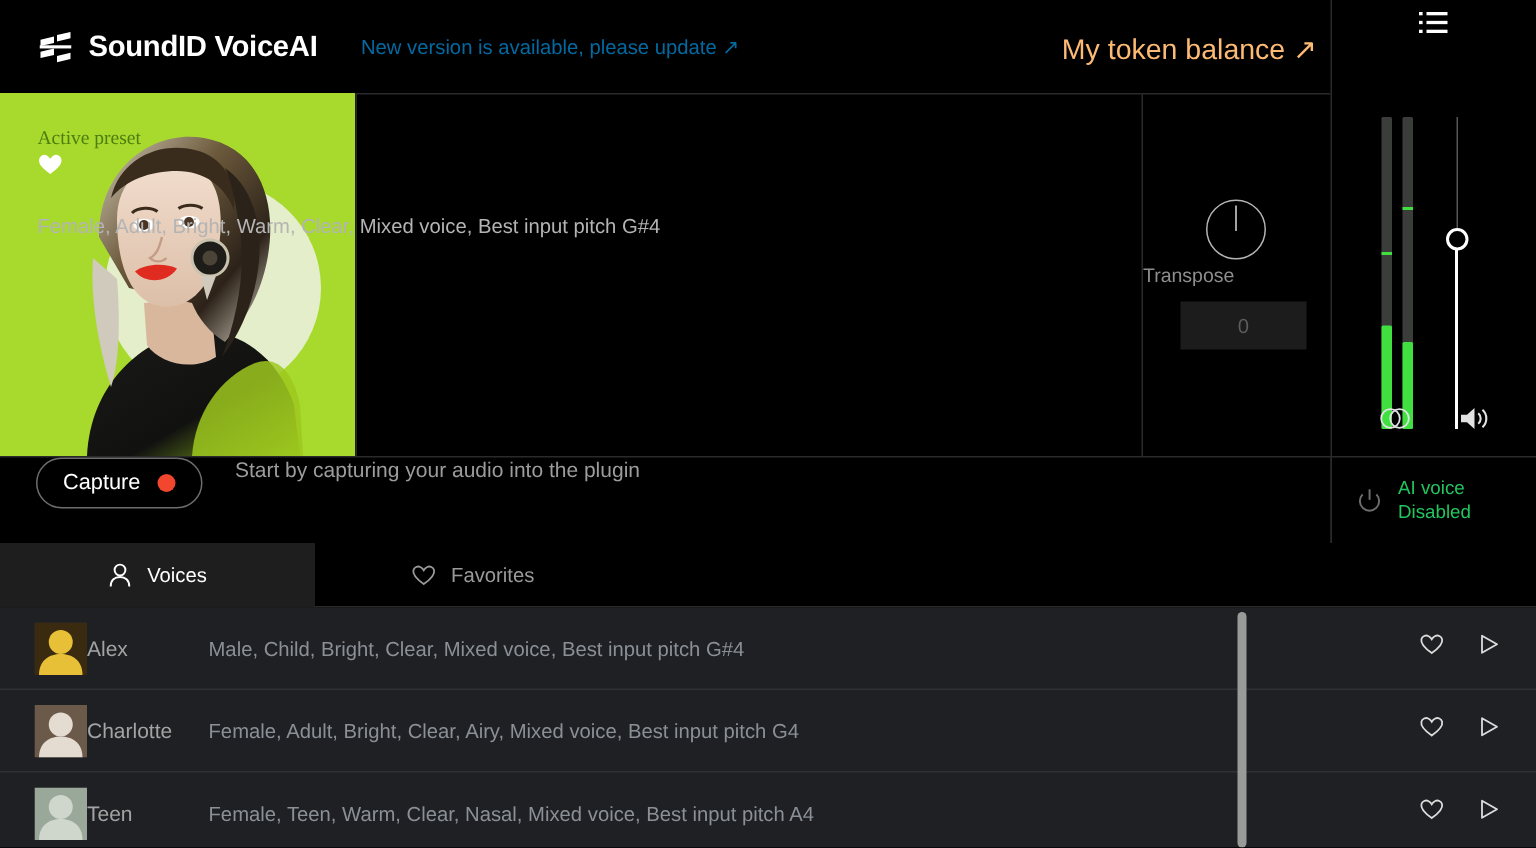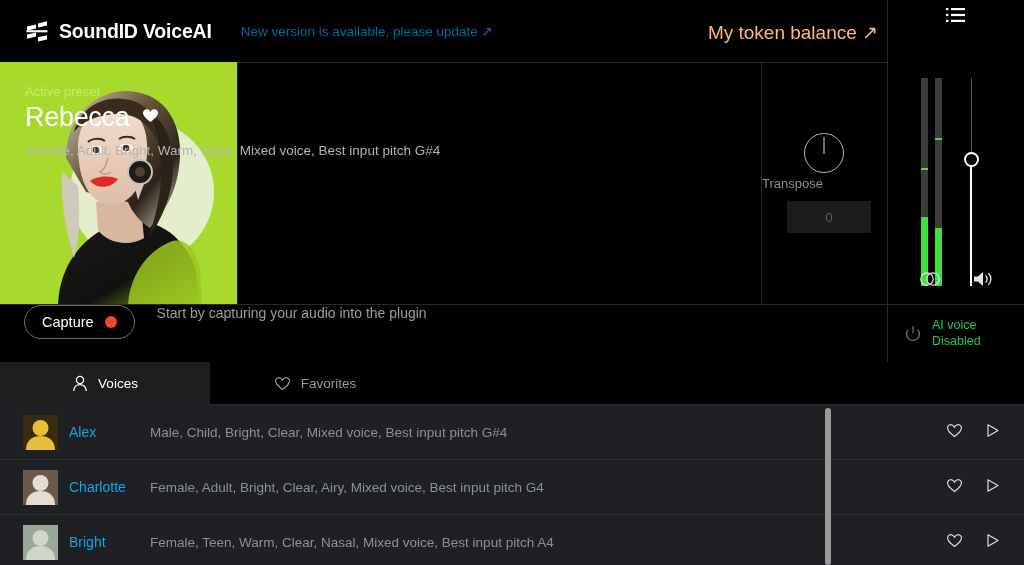--- a/index.html
+++ b/index.html
@@ -69,21 +69,21 @@
   .preset-photo {
     position: absolute; left: 0; top: 62px; width: 237px; height: 242px;
     overflow: hidden;
   }
   .preset-info {
     position: absolute; left: 237px; top: 62px; width: 524px; height: 242px;
     border-left: 1px solid #2a2a2a; border-top: 1px solid #2a2a2a;
     background: #000;
   }
   .active-preset-label {
-    position: absolute; left: 25px; top: 84px; color: #bef264; font-size: 13px;
+    position: absolute; left: 25px; top: 84px; color: #4d7c0f; font-size: 13px; font-family: Liberation Serif, serif;
   }
   .preset-name-row {
     position: absolute; left: 25px; top: 102px; display: flex; align-items: center; gap: 13px;
   }
   .preset-name { color: #fff; font-size: 27px; letter-spacing: -0.3px; }
   .preset-heart { color: #fff; font-size: 16px; cursor: pointer; }
   .preset-tags {
     position: absolute; left: 25px; top: 143px; color: #b4b4b4; font-size: 13.5px;
     white-space: nowrap;
   }
@@ -150,21 +150,21 @@
   
   .voice-list { position: absolute; left: 0; top: 405px; width: 1024px; height: 160px; background: #1e2023; }
   .voice-row {
     position: relative; height: 55px; display: flex; align-items: center;
     border-bottom: 1px solid #2e3135; cursor: pointer;
   }
   .voice-avatar {
     margin-left: 23px; width: 35px; height: 35px; overflow: hidden;
     flex: none; background: #2b2b2b;
   }
-  .voice-name { margin-left: 11px; width: 80px; color: #0ea5e9; font-size: 14px; flex: none; }
+  .voice-name { width: 80px; color: #a3a3a3; font-size: 14px; flex: none; }
   .voice-tags { margin-left: 1px; color: #8b9097; font-size: 13.5px; white-space: nowrap; }
   .voice-actions {
     position: absolute; right: 24px; display: flex; align-items: center; gap: 22px;
   }
   .voice-actions span { cursor: pointer; display: block; }
 
   .scrollbar {
     position: absolute; right: 5px; top: 408px; width: 6px; height: 157px;
     background: #9a9a9a; border-radius: 3px; cursor: pointer;
   }
@@ -290,21 +290,20 @@
 
       <circle cx="140" cy="110" r="12" fill="#1e1c18" stroke="#c9c2ae" stroke-width="2"></circle>
       <circle cx="140" cy="110" r="5" fill="#4a4336"></circle>
       <path d="M134,122 L138,138 L144,122 Z" fill="#cfcabb"></path>
     </svg>
   </div>
 
   <div class="preset-info"></div>
   <div class="active-preset-label">Active preset</div>
   <div class="preset-name-row">
-    <span class="preset-name">Rebecca</span>
     <span class="preset-heart">
       <svg width="17" height="15" viewBox="0 0 17 15">
         <path d="M8.5,14 C2,9.4 0.6,6.4 1.1,4.1 C1.6,1.8 4.3,0.6 6.2,1.6 C7.3,2.2 8.1,3.2 8.5,3.9 C8.9,3.2 9.7,2.2 10.8,1.6 C12.7,0.6 15.4,1.8 15.9,4.1 C16.4,6.4 15,9.4 8.5,14 Z" fill="#ffffff"></path>
       </svg>
     </span>
   </div>
   <div class="preset-tags">Female, Adult, Bright, Warm, Clear, Mixed voice, Best input pitch  G#4</div>
 
   <div class="transpose-panel">
     <div class="knob">
@@ -391,21 +390,21 @@
               <polygon points="3,1.8 13,7.5 3,13.2" fill="none" stroke="#dcdcdc" stroke-width="1.2" stroke-linejoin="round"></polygon>
             </svg></span>
         </span>
       </div>
       <div class="voice-row">
         <span class="voice-avatar"><svg width="35" height="35" viewBox="0 0 35 35">
             <rect width="35" height="35" fill="#9aa89a"></rect>
             <circle cx="17.5" cy="13" r="8" fill="#cfd6cc"></circle>
             <path d="M3,35 C3,25 10,21 17.5,21 C25,21 32,25 32,35 Z" fill="#cfd6cc"></path>
           </svg></span>
-        <span class="voice-name">Bright</span>
+        <span class="voice-name">Teen</span>
         <span class="voice-tags">Female, Teen, Warm, Clear, Nasal, Mixed voice, Best input pitch  A4</span>
         <span class="voice-actions">
           <span><svg width="17" height="15" viewBox="0 0 17 15">
               <path d="M8.5,13.4 C2.4,9.1 1.1,6.3 1.6,4.2 C2.1,2.1 4.5,1.1 6.2,2 C7.2,2.5 8.1,3.5 8.5,4.2 C8.9,3.5 9.8,2.5 10.8,2 C12.5,1.1 14.9,2.1 15.4,4.2 C15.9,6.3 14.6,9.1 8.5,13.4 Z" fill="none" stroke="#dcdcdc" stroke-width="1.2"></path>
             </svg></span>
           <span><svg width="15" height="15" viewBox="0 0 15 15">
               <polygon points="3,1.8 13,7.5 3,13.2" fill="none" stroke="#dcdcdc" stroke-width="1.2" stroke-linejoin="round"></polygon>
             </svg></span>
         </span>
       </div>

